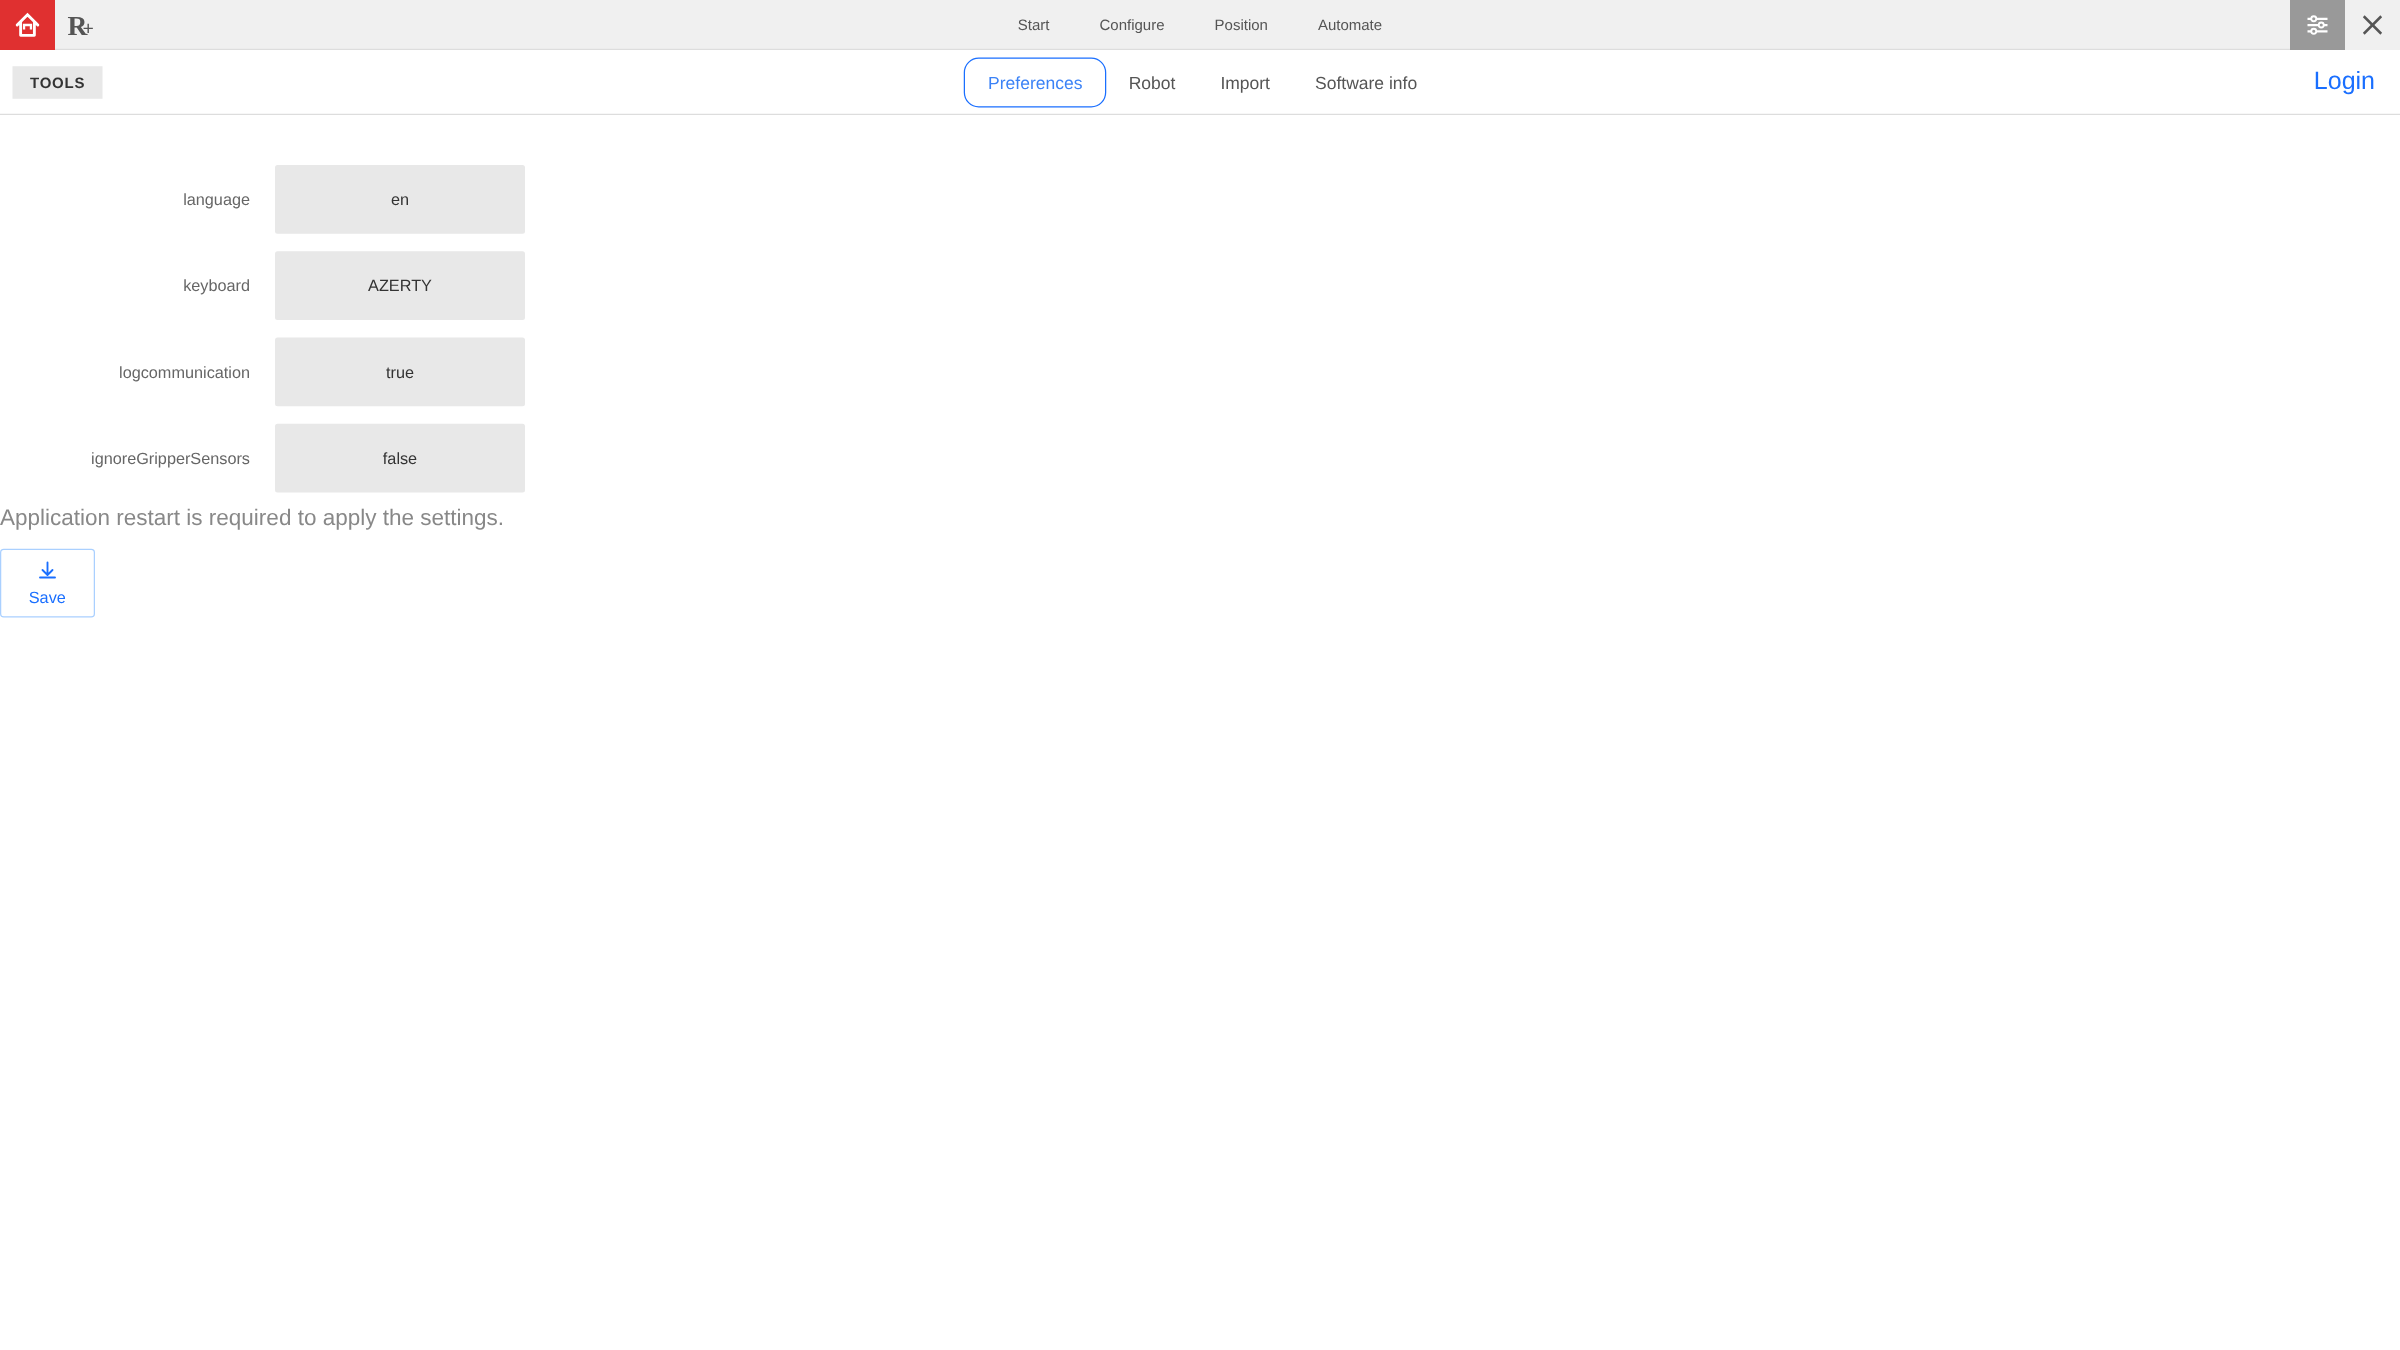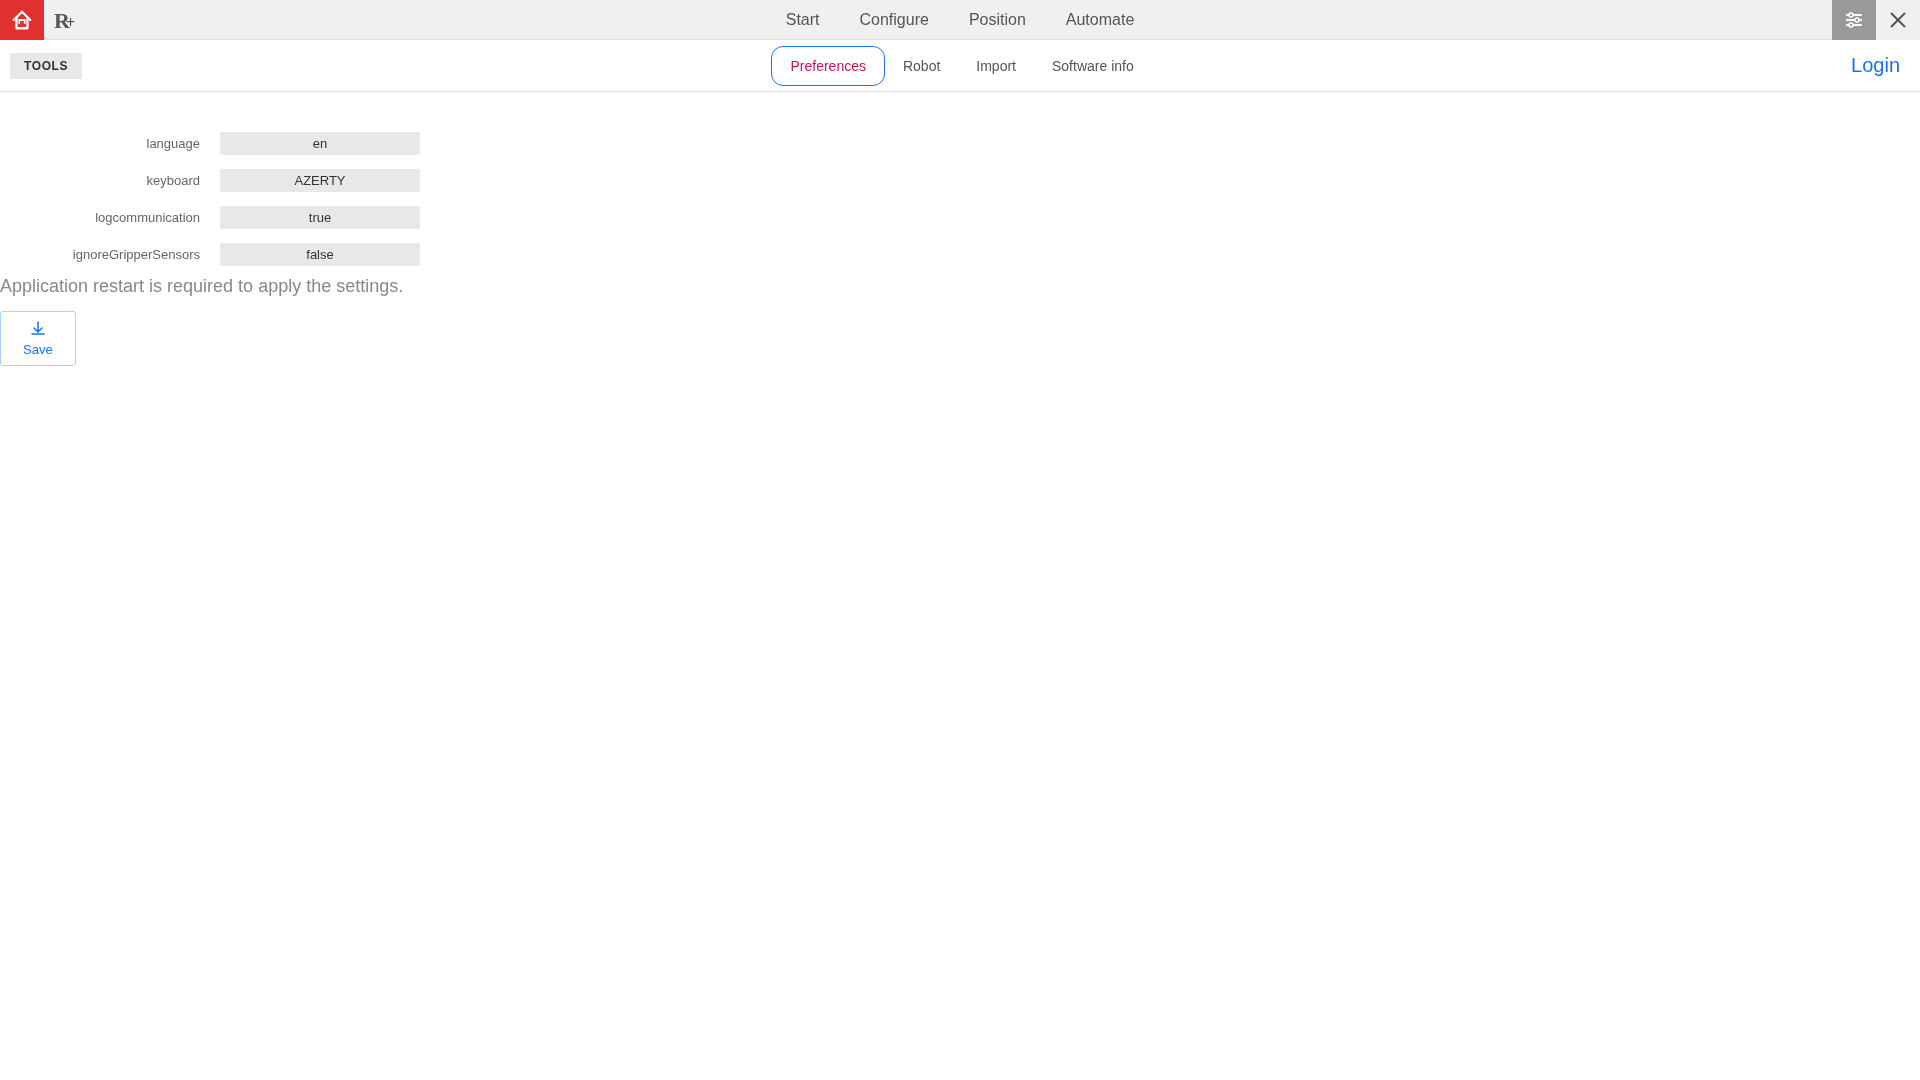--- a/index.html
+++ b/index.html
@@ -59,21 +59,21 @@
       gap: 0;
     }
 
     .nav-item {
       padding: 0 20px;
       height: 29px;
       display: flex;
       align-items: center;
       cursor: pointer;
       color: #555;
-      font-size: 16px;
+      font-size: 12px;
     }
 
     .nav-right {
       display: flex;
       align-items: center;
       gap: 0;
     }
 
     .nav-icon-btn {
       width: 44px;
@@ -131,21 +131,21 @@
       padding: 8px 18px;
       cursor: pointer;
       color: #555;
       font-size: 14px;
       height: 40px;
       display: flex;
       align-items: center;
     }
 
     .tab-item.active {
-      color: #be185d;
+      color: #3b82f6;
       border: 1.5px solid #1a6fff;
       border-radius: 12px;
     }
 
     .login-btn {
       color: #1a6fff;
       cursor: pointer;
       font-size: 20px;
       margin-left: auto;
       padding: 0 10px;
@@ -171,21 +171,21 @@
 
     .setting-label {
       text-align: right;
       color: #666;
       font-size: 13px;
     }
 
     .setting-value {
       background: #e8e8e8;
       border: none;
-      padding: 4px 14px;
+      padding: 20px 14px;
       font-size: 13px;
       color: #333;
       text-align: center;
       cursor: pointer;
       min-width: 120px;
       border-radius: 2px;
     }
 
     .restart-note {
       margin-top: 10px;

